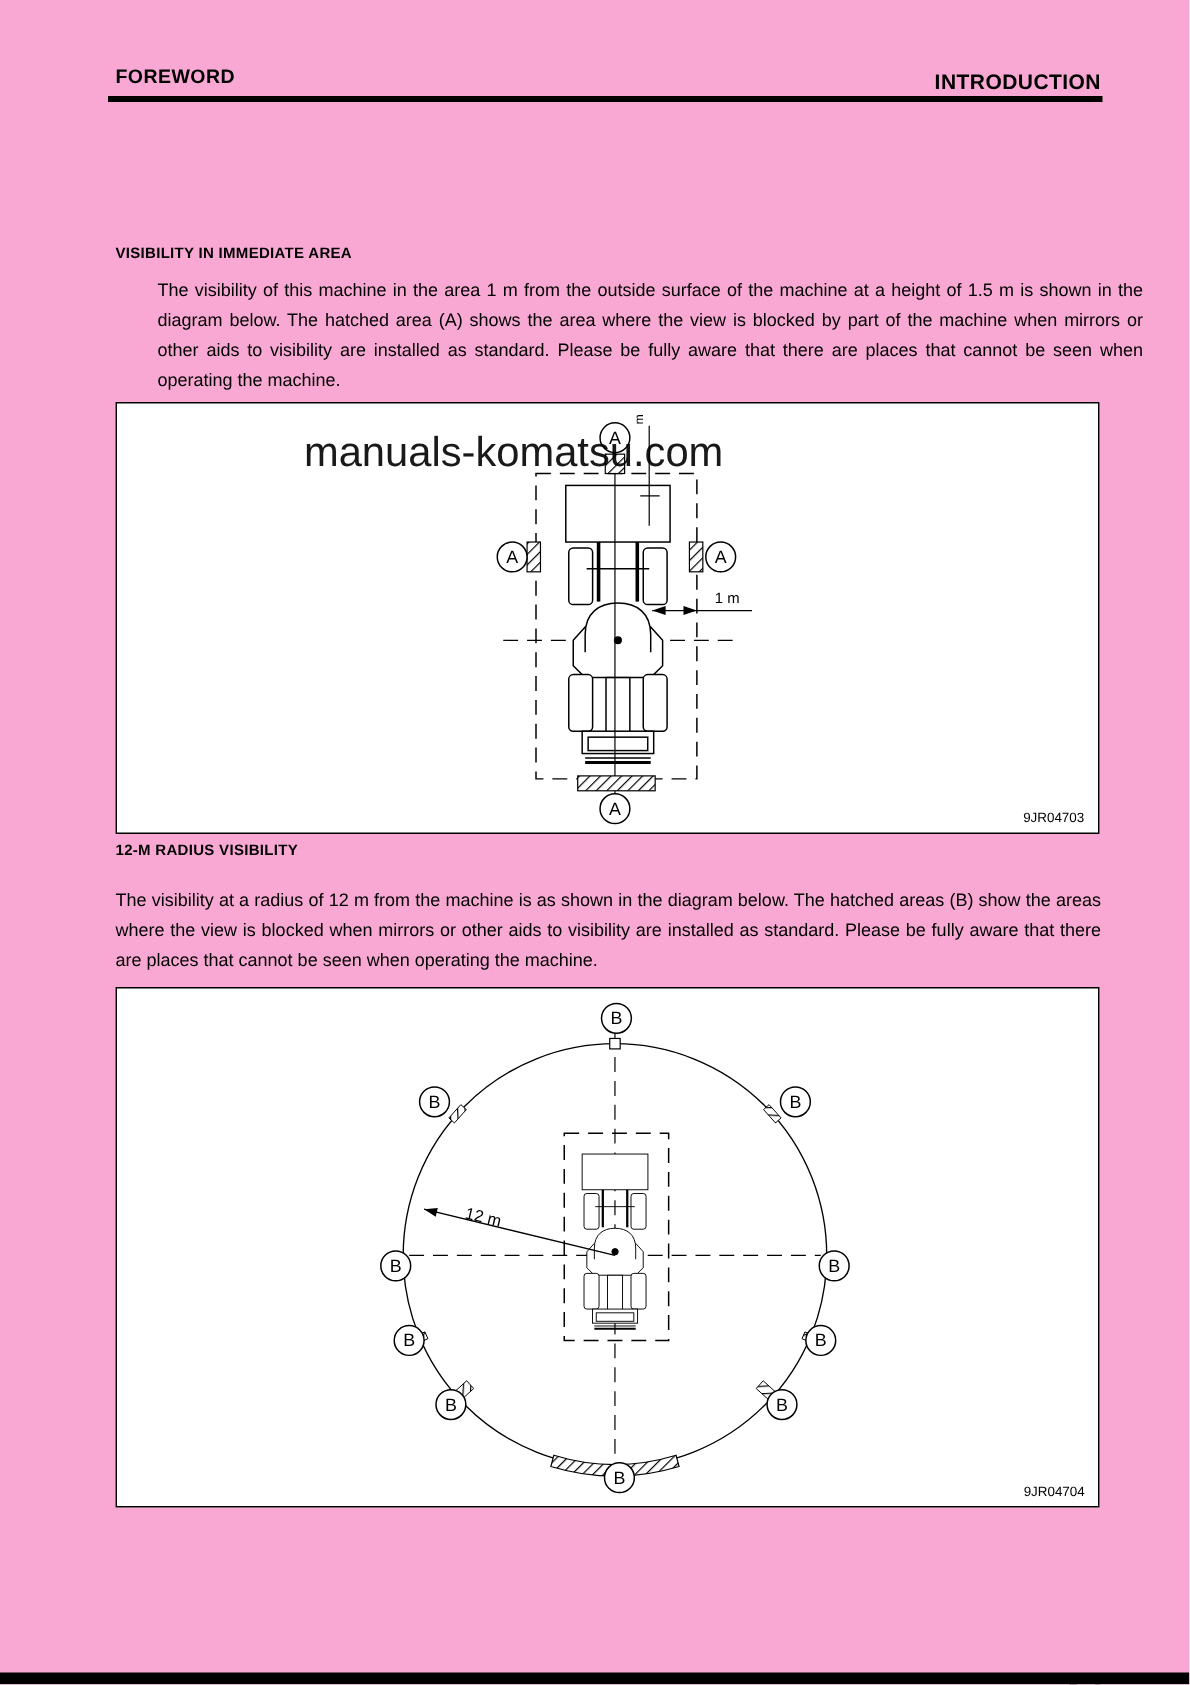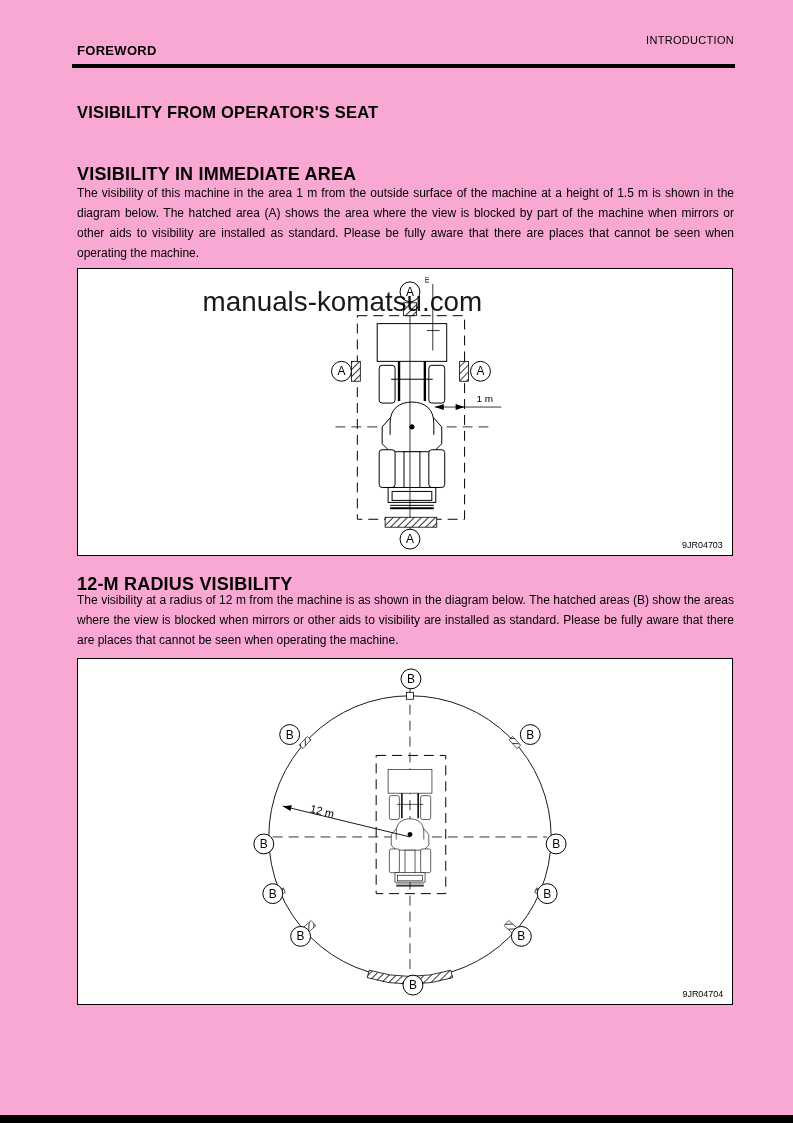--- a/index.html
+++ b/index.html
@@ -1,43 +1,42 @@
 <!DOCTYPE html>
 <html><head>
 <meta charset="utf-8">
 <style>
   html,body{margin:0;padding:0;background:#fff;}
   .page{position:relative;width:793px;height:1123px;background:#f9a8d4;overflow:hidden;
         font-family:"Liberation Sans",sans-serif;color:#000;}
   .hdr-left{position:absolute;left:77px;top:43px;font-size:13px;font-weight:bold;letter-spacing:.3px;}
-  .hdr-right{position:absolute;right:59px;top:34px;font-size:11px;font-weight:normal;letter-spacing:.3px;}
+  .hdr-right{position:absolute;right:59px;top:46px;font-size:14px;font-weight:bold;letter-spacing:.3px;}
   .hdr-rule{position:absolute;left:72px;top:64px;width:663px;height:4px;background:#000;}
   .h1{position:absolute;left:77px;top:103px;font-size:16.5px;font-weight:bold;letter-spacing:.2px;}
-  .h2{position:absolute;left:77px;font-size:18px;font-weight:bold;letter-spacing:.2px;}
-  .h2a{top:164px;} .h2b{top:574px;}
+  .h2{position:absolute;left:77px;font-size:10px;font-weight:bold;letter-spacing:.2px;}
+  .h2a{top:164px;} .h2b{top:562px;}
   .para{position:absolute;left:77px;width:657px;font-size:12px;line-height:20px;text-align:justify;}
-  .p1{top:124px;} .p2{top:183px;} .p3{top:590px;}
+  .p1{top:124px;} .p2{top:183px;margin-left:28px;} .p3{top:590px;}
   .figure{position:absolute;left:77px;width:656px;border:1px solid #000;box-sizing:border-box;background:#fff;}
   .fig1{top:268px;height:288px;}
   .fig2{top:658px;height:347px;}
   .figure svg{display:block;width:100%;height:100%;}
   svg text{font-family:"Liberation Sans",sans-serif;fill:#000;stroke:none;}
   .pagenum{position:absolute;right:58px;top:1078px;font-size:11.5px;margin-top:36px;}
   .bottom-bar{position:absolute;left:0;top:1115px;width:793px;height:8px;background:#000;}
 </style>
 </head>
 <body>
 
 <div class="page">
 
   <span class="hdr-left">FOREWORD</span>
   <span class="hdr-right">INTRODUCTION</span>
   <div class="hdr-rule"></div>
 
-  <div class="h1">VISIBILITY FROM OPERATOR'S SEAT</div>
 
   <div class="h2 h2a">VISIBILITY IN IMMEDIATE AREA</div>
   <div class="para p2">The visibility of this machine in the area 1 m from the outside surface of the machine at a height of 1.5 m is shown in the diagram below. The hatched area (A) shows the area where the view is blocked by part of the machine when mirrors or other aids to visibility are installed as standard. Please be fully aware that there are places that cannot be seen when operating the machine.</div>
 
   <div class="figure fig1">
     <svg viewBox="0 0 656 288">
       <defs>
         <pattern id="hatchA" width="5" height="5" patternUnits="userSpaceOnUse" patternTransform="rotate(45)">
           <rect width="5" height="5" fill="#fff"></rect>
           <line x1="0" y1="0" x2="0" y2="5" stroke="#000" stroke-width="1.6"></line>

